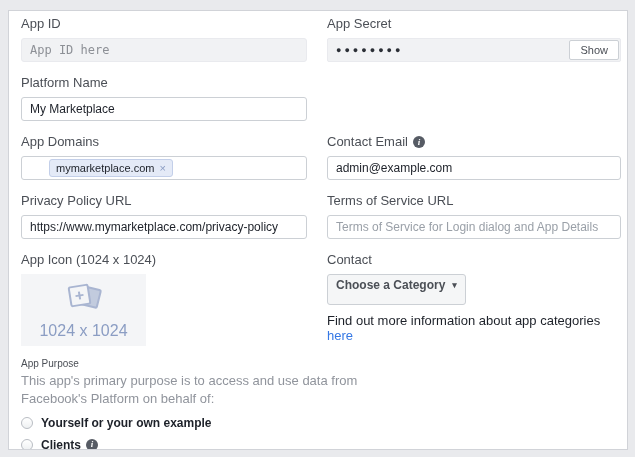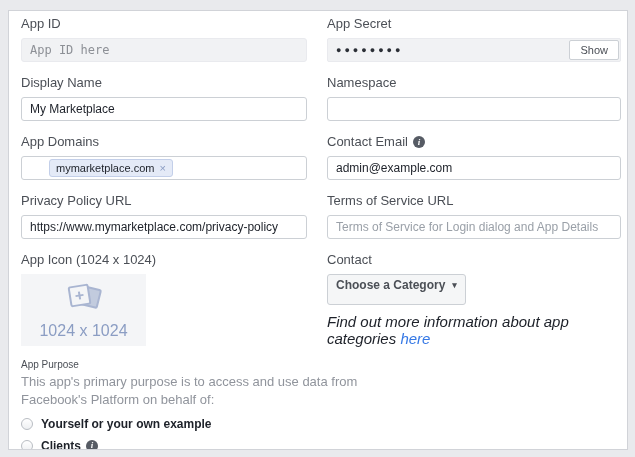--- a/index.html
+++ b/index.html
@@ -133,21 +133,21 @@
     border-radius: 3px;
     padding: 3px 8px 12px 8px;
     font-size: 12px;
     font-weight: bold;
     color: #4b4f56;
     font-family: "Liberation Sans", sans-serif;
     cursor: pointer;
     margin-bottom: 8px;
   }
   .caret { font-size: 9px; color: #4b4f56; }
-  .help-line { font-size: 15px; color: #1d2129; font-style: italic; }
+  .help-line { font-size: 13px; color: #1d2129; }
   a.link { color: #3578e5; text-decoration: none; cursor: pointer; }
   .app-purpose { max-width: 348px; margin-top: -1px; }
   .ap-label { font-size: 10px; color: #4b4f56; margin-bottom: 3px; }
   .ap-desc {
     font-size: 13px;
     color: #90949c;
     line-height: 1.42;
     white-space: pre-line;
     margin-bottom: 7px;
   }
@@ -210,29 +210,23 @@
           <span class="secret-dots">●●●●●●●●</span>
         </div>
         <button class="show-btn">Show</button>
       </div>
     </div>
   </div>
 
   <div class="row">
     <div>
       <div class="field-label">
-        <span>Display Name</span>
+        <span>Platform Name</span>
       </div>
       <input class="text-input" type="text" value="My Marketplace" style="">
-    </div>
-    <div>
-      <div class="field-label">
-        <span>Namespace</span>
-      </div>
-      <input class="text-input" type="text" value="" style="">
     </div>
   </div>
 
   <div class="row">
     <div>
       <div class="field-label">
         <span>App Domains</span>
       </div>
       <div class="tags-input">
         <span class="tag">

